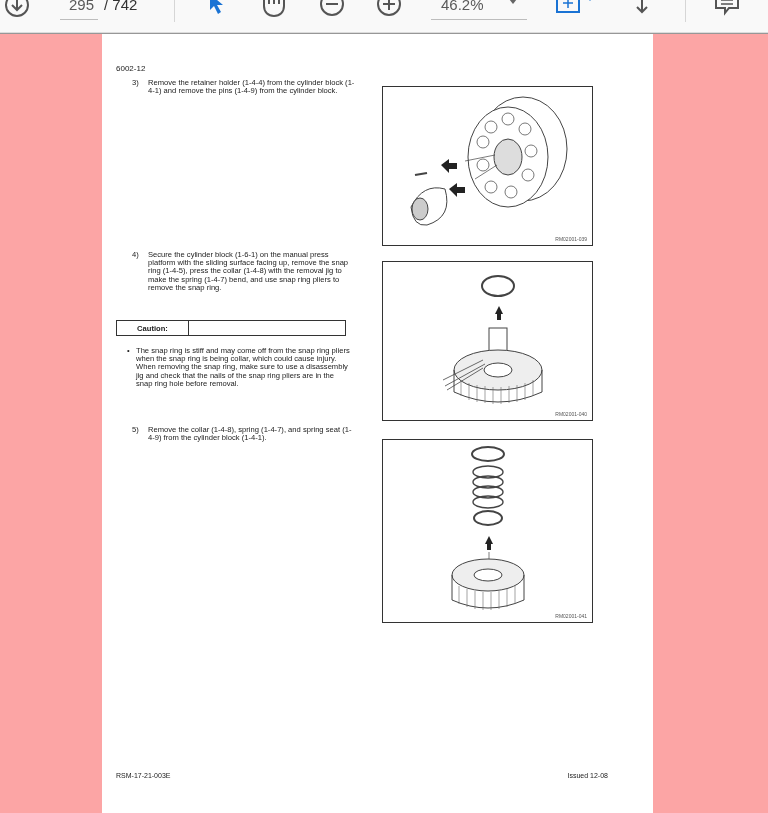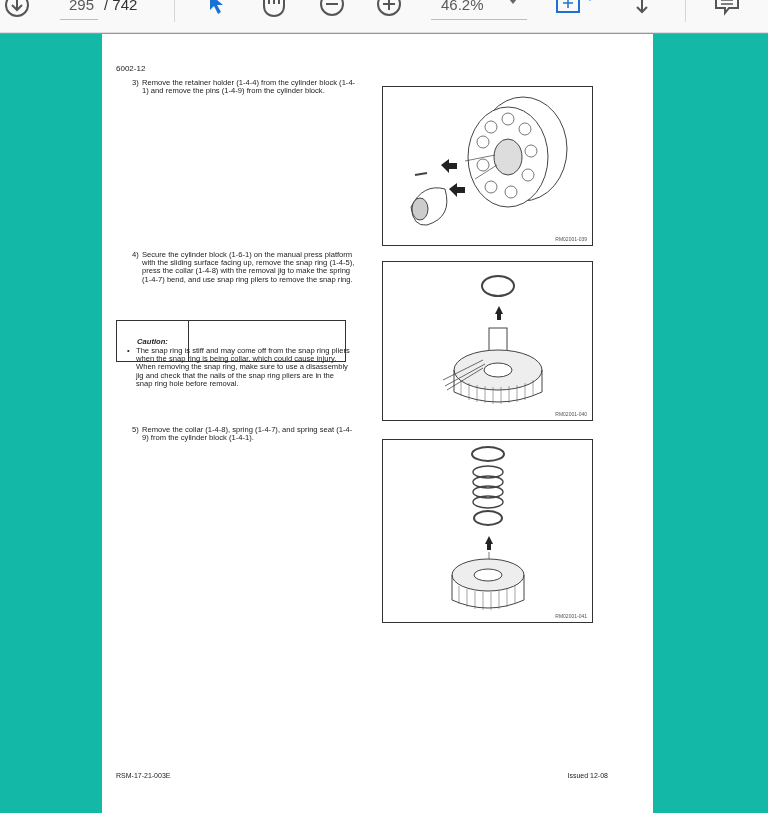--- a/index.html
+++ b/index.html
@@ -7,27 +7,27 @@
   .toolbar { position: absolute; left: 0; top: 0; width: 768px; height: 33px; background: #f9f9f9; border-bottom: 1px solid #dcdcdc; }
   .tb-icon { position: absolute; color: #555; }
   .tb-icon svg { display: block; }
   .page-input { position: absolute; left: 60px; top: -6px; width: 38px; height: 26px; border-bottom: 1px solid #bdbdbd; color: #5a5a5a; font-size: 15px; text-align: right; padding-right: 4px; line-height: 22px; }
   .page-total { position: absolute; left: 104px; top: -6px; font-size: 15px; color: #333; line-height: 22px; }
   .tb-sep { position: absolute; top: 0; width: 1px; height: 22px; background: #d6d6d6; }
   .zoom-box { position: absolute; left: 431px; top: -6px; width: 96px; height: 26px; border-bottom: 1px solid #bdbdbd; }
   .zoom-val { position: absolute; left: 10px; top: 0; font-size: 15px; color: #5a5a5a; line-height: 22px; }
   .zoom-caret { position: absolute; left: 78px; top: 5px; width: 0; height: 0; border-left: 4px solid transparent; border-right: 4px solid transparent; border-top: 5px solid #666; }
 
-  .viewer { position: absolute; left: 0; top: 34px; width: 768px; height: 779px; background: #14b8a6; }
+  .viewer { position: absolute; left: 0; top: 34px; width: 768px; height: 779px; background: #fca5a5; }
   .page { position: absolute; left: 102px; top: 0; width: 551px; height: 779px; background: #fff; }
   .pg-header { position: absolute; left: 14px; top: 30px; font-size: 8px; color: #222; }
   .step { position: absolute; font-size: 7.6px; line-height: 8.2px; color: #222; width: 225px; }
   .step .num { position: absolute; left: 0; top: 0; }
-  .step .txt { margin-left: 10px; display: block; }
-  .caution { position: absolute; left: 14px; top: 286px; width: 230px; height: 42px; border: 1px solid #333; display: flex; font-size: 7.6px; color: #222; font-style: italic; }
+  .step .txt { margin-left: 16px; display: block; }
+  .caution { position: absolute; left: 14px; top: 286px; width: 230px; height: 16px; border: 1px solid #333; display: flex; font-size: 7.6px; color: #222; }
   .caution .lbl { width: 72px; border-right: 1px solid #333; font-weight: bold; display: flex; align-items: center; justify-content: center; }
   .caution .msg { flex: 1; padding: 1px 4px; line-height: 8.4px; }
   .bullet { position: absolute; left: 34px; top: 313px; width: 214px; font-size: 7.6px; line-height: 8.2px; color: #222; }
   .bullet .dot { position: absolute; left: -9px; top: 0; }
   .fig { position: absolute; border: 1px solid #333; background: #fff; }
   .fig .code { position: absolute; right: 5px; bottom: 3px; font-size: 5px; color: #555; }
   .fig svg { position: absolute; left: 0; top: 0; }
   .footer-l { position: absolute; left: 14px; top: 738px; font-size: 7px; color: #222; }
   .footer-r { position: absolute; right: 45px; top: 738px; font-size: 7px; color: #222; }
 </style>

